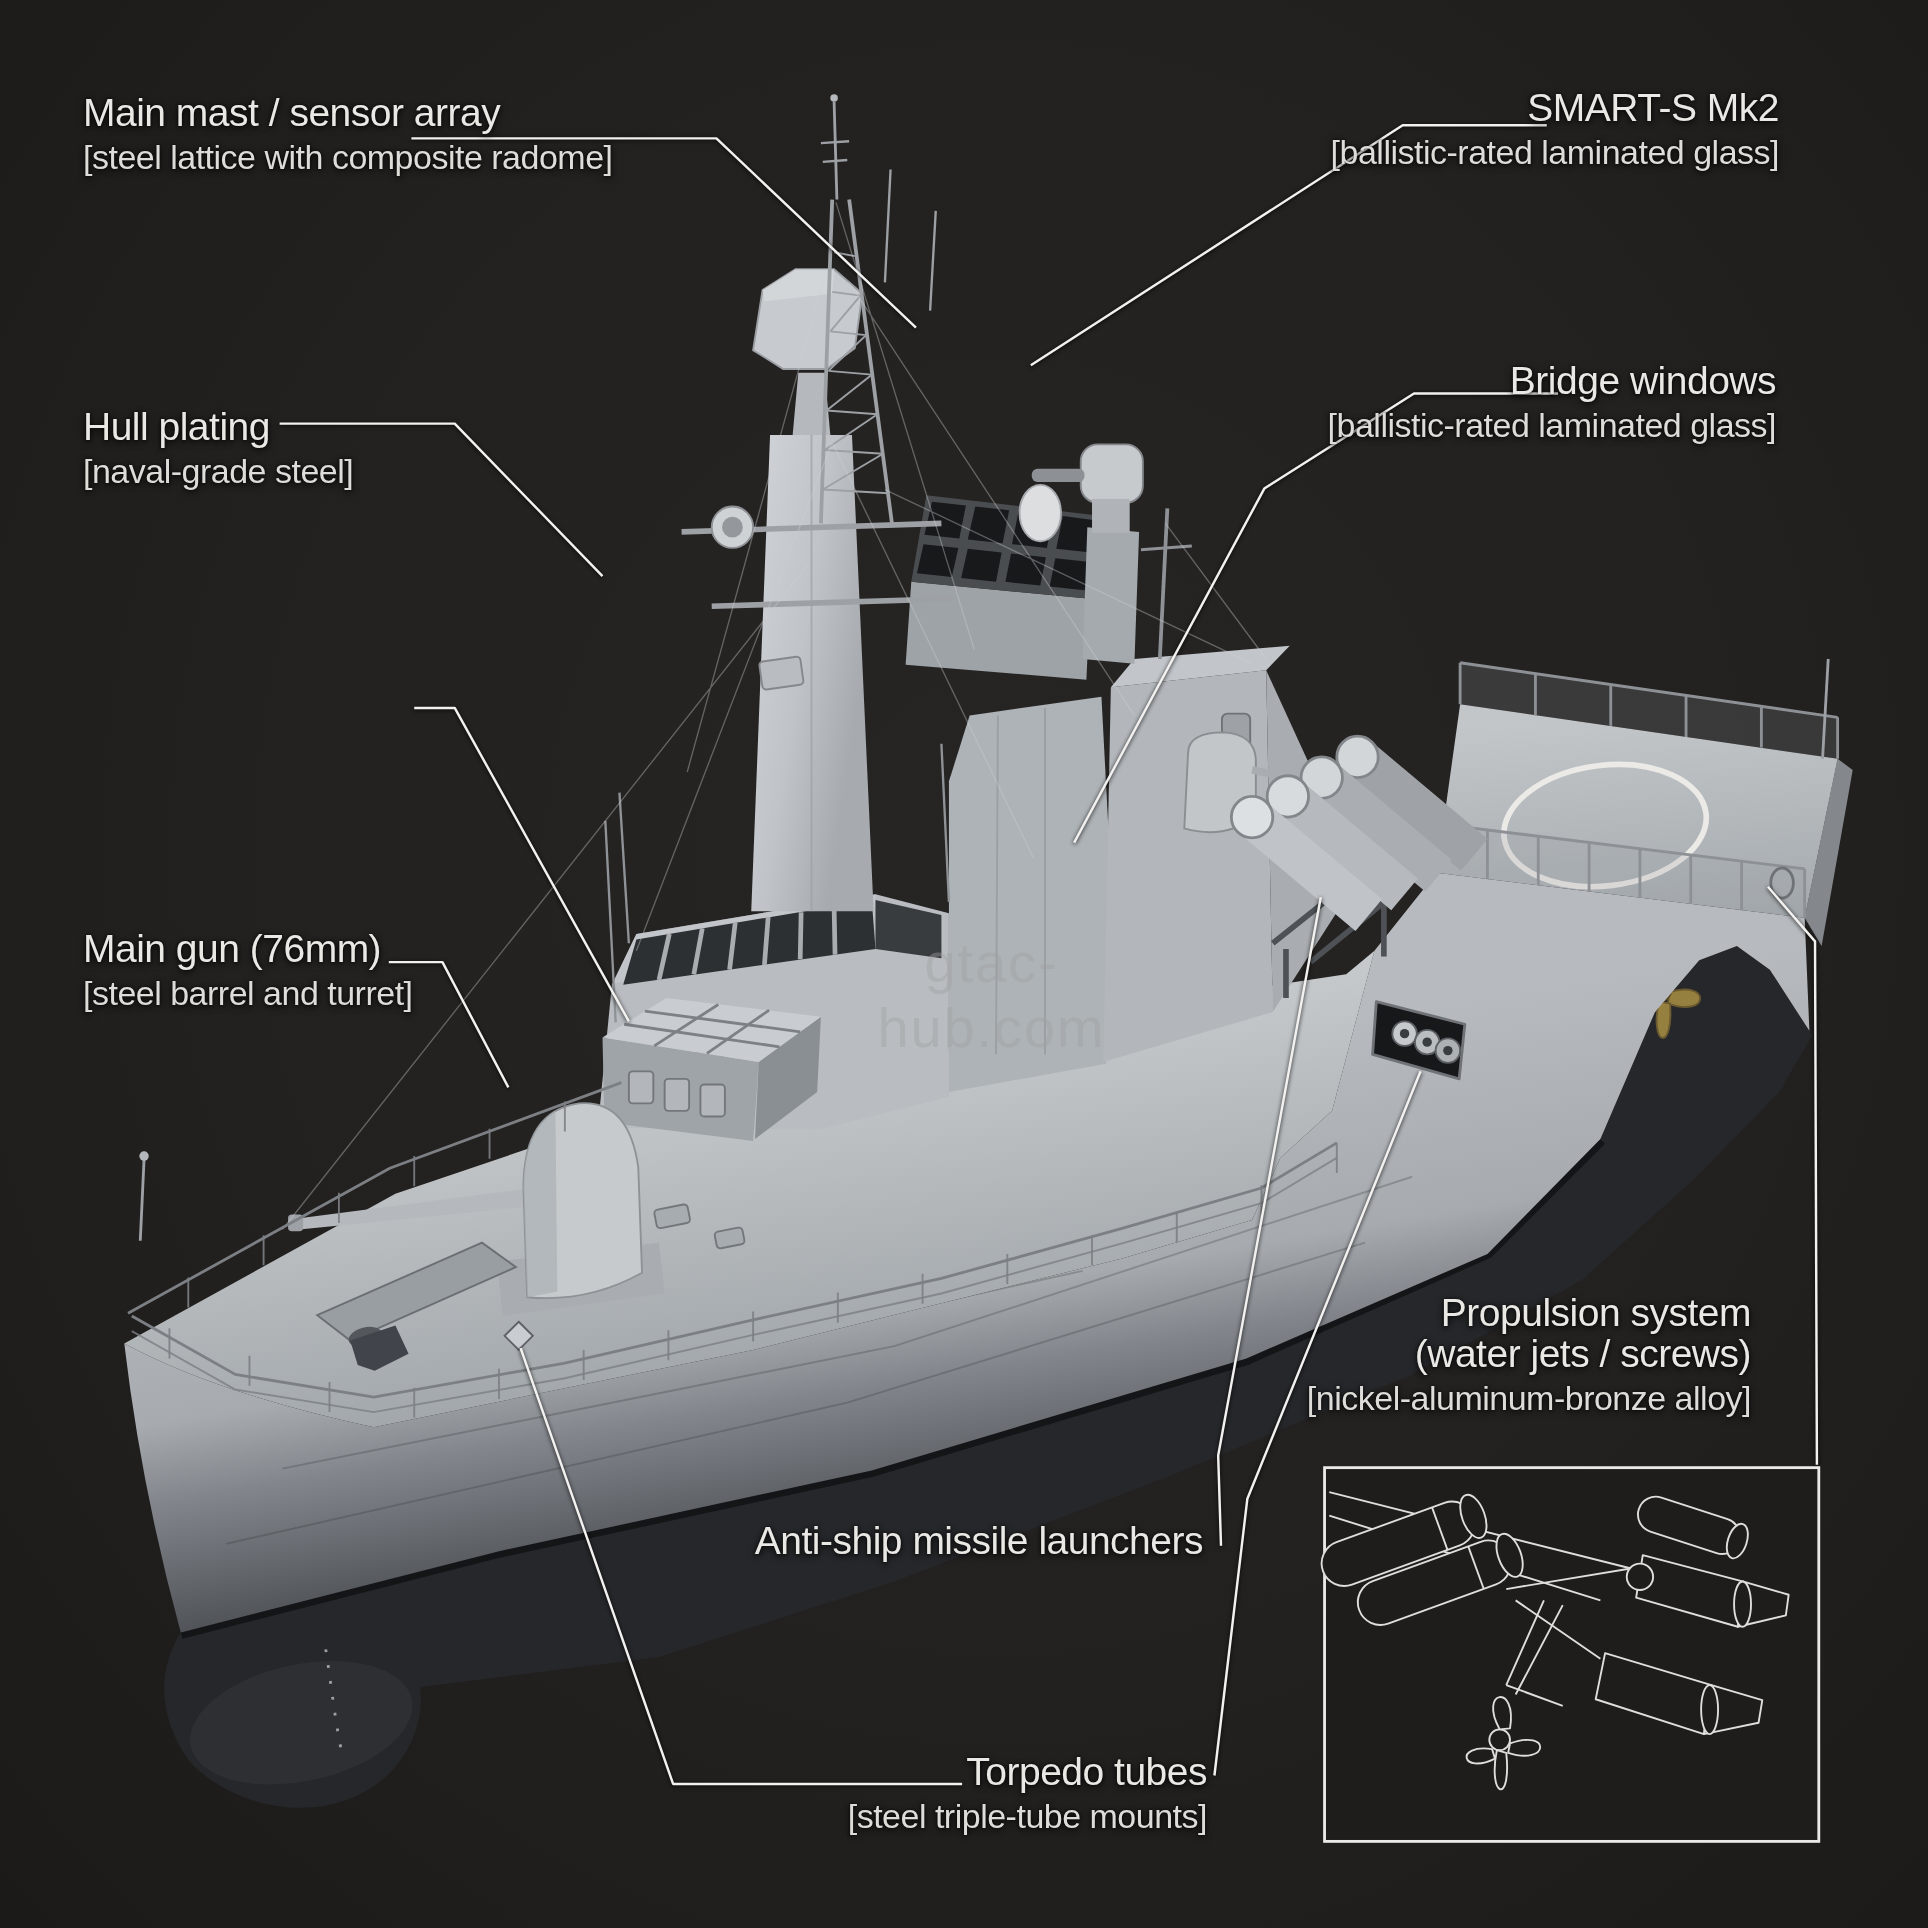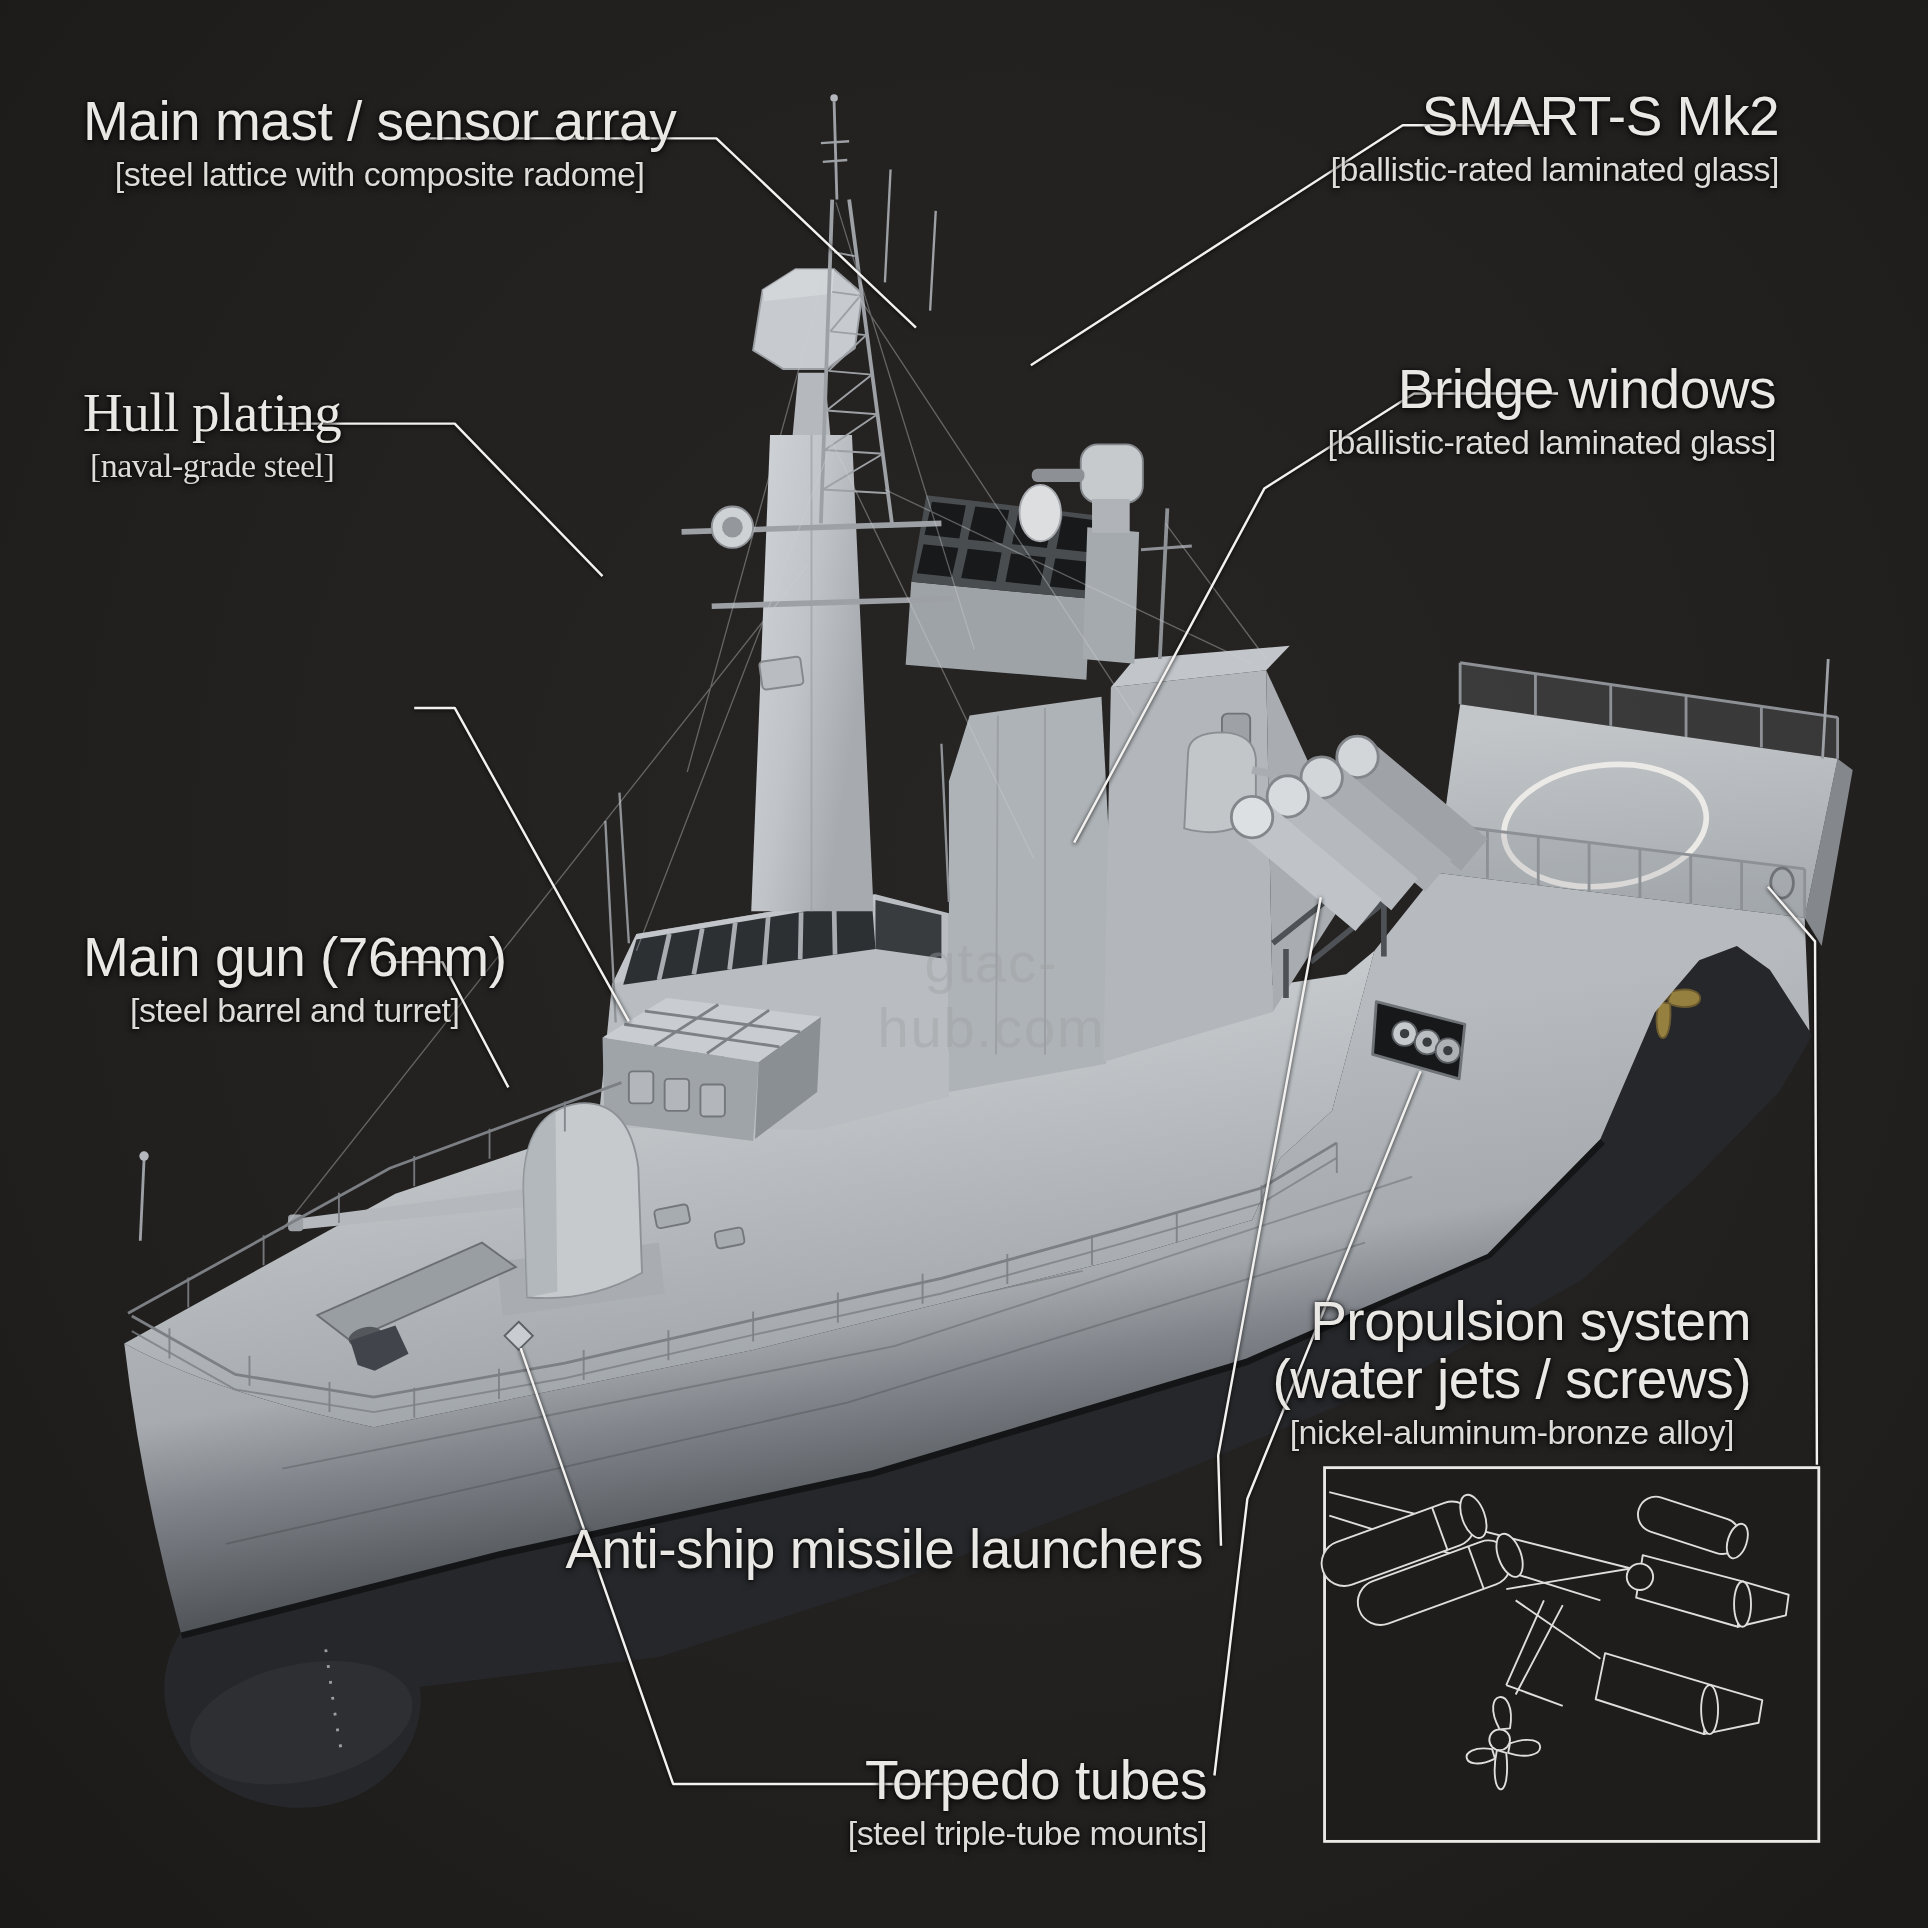--- a/index.html
+++ b/index.html
@@ -9,21 +9,21 @@
     font-family:"Liberation Sans", sans-serif;
   }
   #scene{position:absolute;inset:0;}
   .leaders{filter:drop-shadow(0px 1px 2px rgba(0,0,0,.9));}
   .leaders polyline{fill:none;stroke:#f2f1ef;stroke-width:2.6;stroke-linejoin:round;stroke-linecap:butt;}
   .label{
     position:absolute;color:#eae8e4;line-height:1.06;letter-spacing:-0.5px;
     text-shadow:0 1.9px 7.5px rgba(0,0,0,.9), 0 0 2.8px rgba(0,0,0,.75);
     white-space:nowrap;
   }
-  .label .t{font-size:55px;font-weight:400;}
+  .label .t{font-size:39px;font-weight:400;}
   .label .s{font-size:34px;font-weight:400;color:#deDCd8;margin-top:5.6px;text-align:center;}
   .label.right{text-align:right;}
   #watermark{
     position:absolute;left:841px;top:930px;width:301px;
     font-size:56px;letter-spacing:1.9px;color:rgba(160,160,162,.42);
     font-weight:400;
     text-align:center;
   }
 </style>
 </head>
@@ -292,21 +292,21 @@
 <div class="label" style="left:83px; top:92px;">
   <div class="t">Main mast / sensor array</div>
   <div class="s">[steel lattice with composite radome]</div>
 </div>
 
 <div class="label right" style="right:149px; top:87px;">
   <div class="t">SMART-S Mk2</div>
   <div class="s">[ballistic-rated laminated glass]</div>
 </div>
 
-<div class="label" style="left:83px; top:384px;font-family:Liberation Serif, serif;">
+<div class="label" style="left:83px; top:406px;">
   <div class="t">Hull plating</div>
   <div class="s">[naval-grade steel]</div>
 </div>
 
 <div class="label right" style="right:152px; top:360px;">
   <div class="t">Bridge windows</div>
   <div class="s">[ballistic-rated laminated glass]</div>
 </div>
 
 

